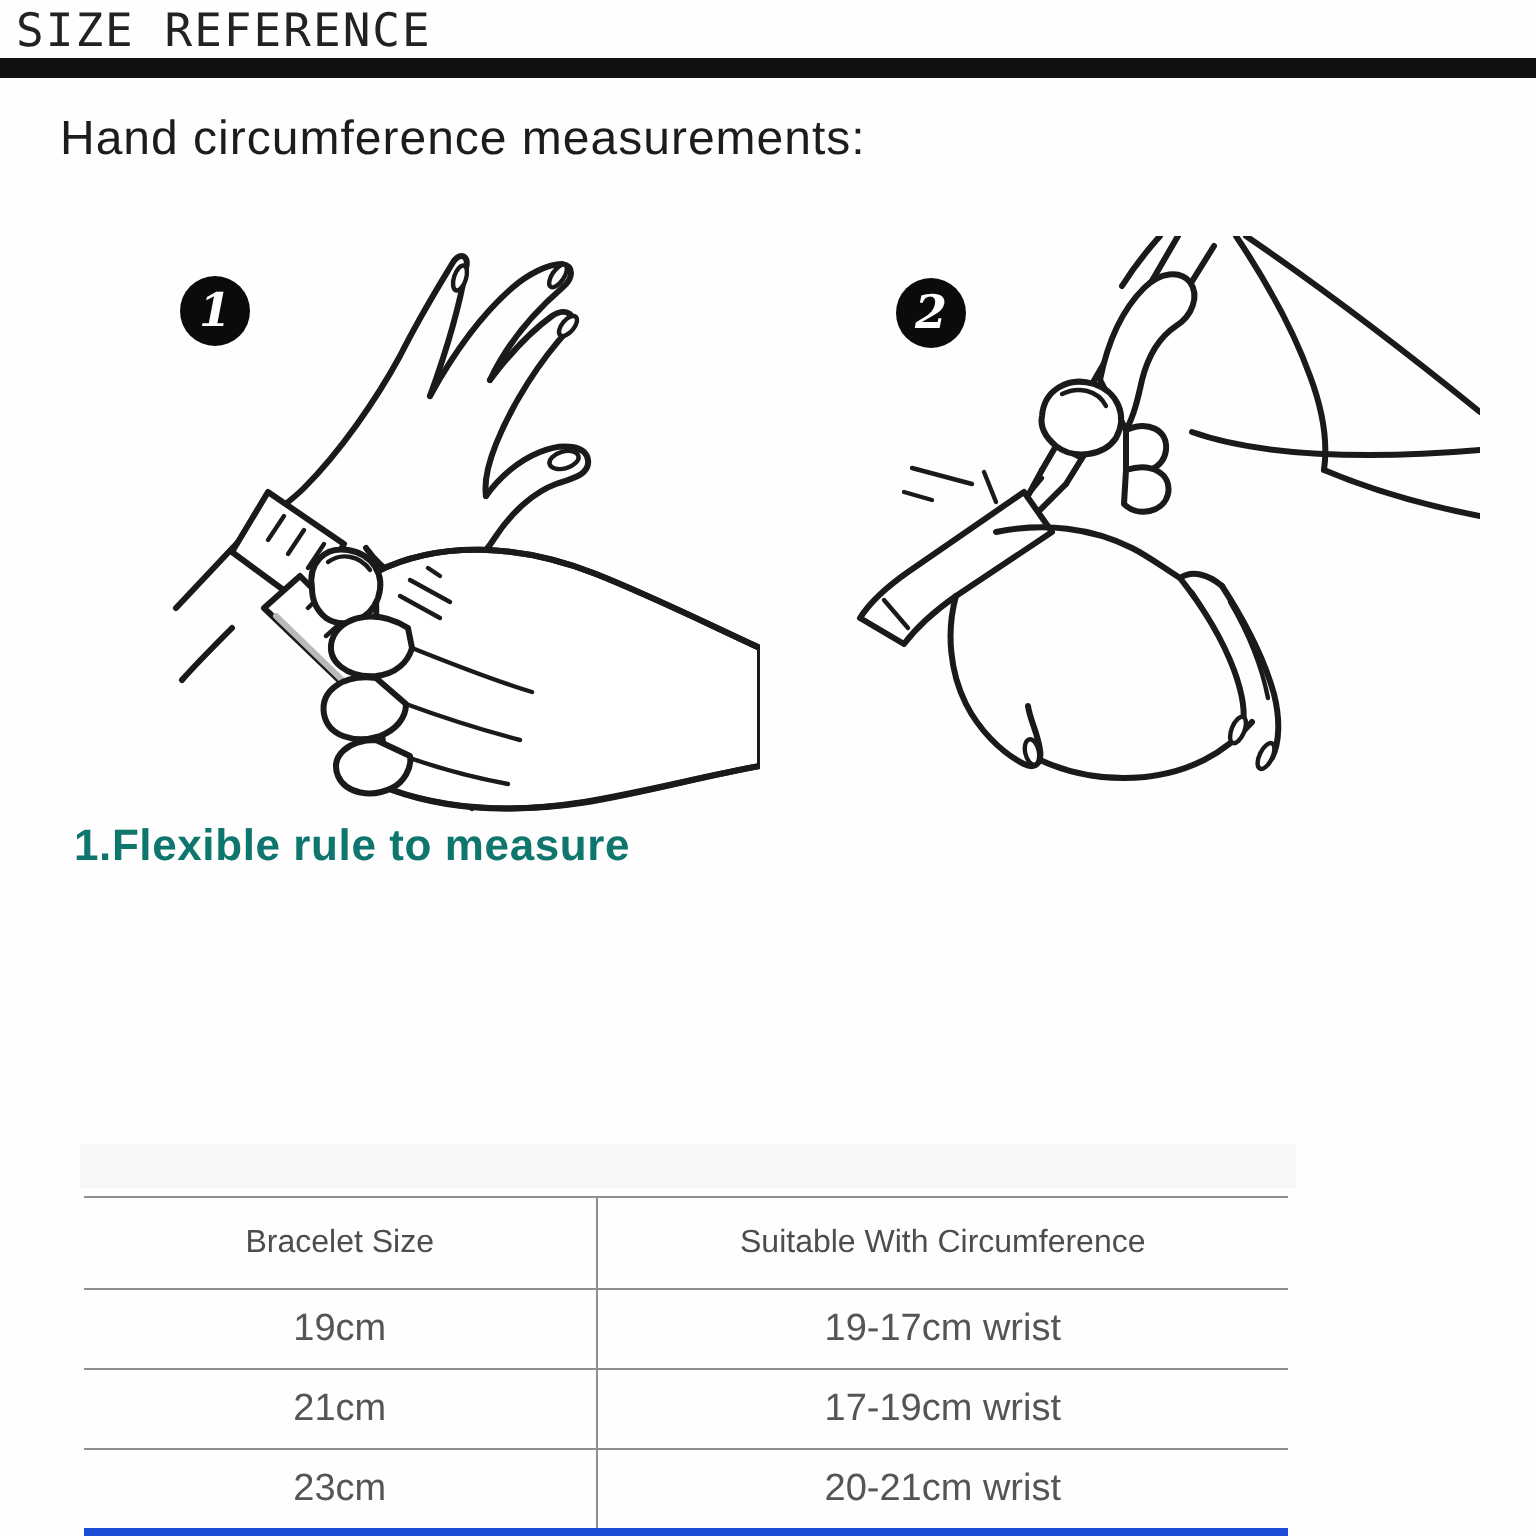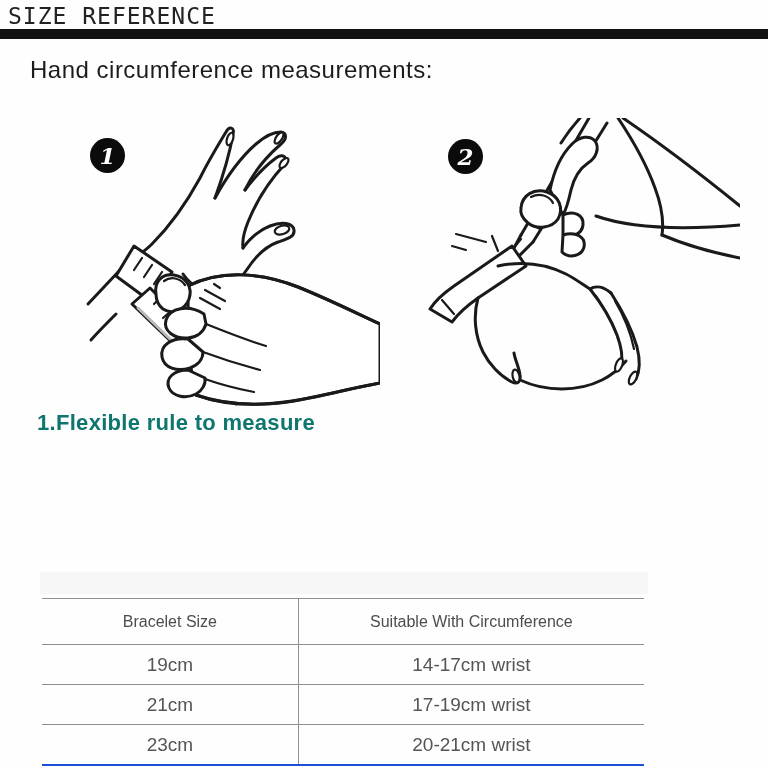--- a/index.html
+++ b/index.html
@@ -37,21 +37,21 @@
   .faint-band{position:absolute;left:40px;top:572px;width:608px;height:22px;
               background:rgba(120,120,120,0.05);}
 
   
   .size-table{position:absolute;left:42px;top:598px;width:602px;border-collapse:collapse;
               color:#555;}
   .size-table td{text-align:center;vertical-align:middle;border-top:1px solid #8f8f8f;
                  font-size:19px;}
   .size-table tr.hdr td{height:43px;font-size:16px;color:#4d4d4d;margin-top:19px;}
   .size-table tr.row td{height:37px;}
-  .size-table tr:last-child td{border-bottom:2px solid #1d4ed8;}
+  .size-table tr:last-child td{border-bottom:7px solid #1d4ed8;}
   .size-table td.c1{width:256px;border-right:1px solid #8f8f8f;}
   .size-table td.c2{width:346px;}
 
   svg .ln{fill:none;stroke:#1a1a1a;stroke-width:3;stroke-linecap:round;stroke-linejoin:round;}
   svg .ln2{fill:none;stroke:#1a1a1a;stroke-width:2.2;stroke-linecap:round;}
   svg .wh{fill:#ffffff;stroke:#1a1a1a;stroke-width:3;stroke-linecap:round;stroke-linejoin:round;}
   svg .shade{fill:none;stroke:#b9b9b9;stroke-width:3;stroke-linecap:round;}
   svg .nail{fill:#ffffff;stroke:#1a1a1a;stroke-width:2.2;}
 </style>
 </head>
@@ -153,21 +153,21 @@
   <div class="faint-band"></div>
 
   <table class="size-table">
     <tbody>
       <tr class="hdr">
         <td class="c1">Bracelet Size</td>
         <td class="c2">Suitable With Circumference</td>
       </tr>
       <tr class="row">
         <td class="c1">19cm</td>
-        <td class="c2">14-17cm wrist</td>
+        <td class="c2">19-17cm wrist</td>
       </tr>
       <tr class="row">
         <td class="c1">21cm</td>
         <td class="c2">17-19cm wrist</td>
       </tr>
       <tr class="row">
         <td class="c1">23cm</td>
         <td class="c2">20-21cm wrist</td>
       </tr>
     </tbody>

